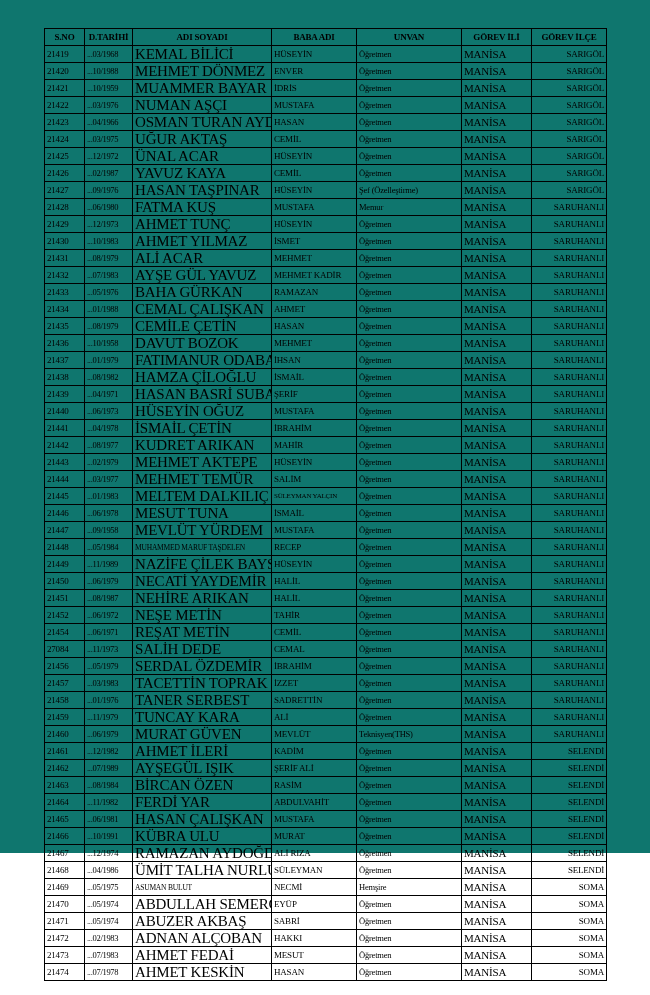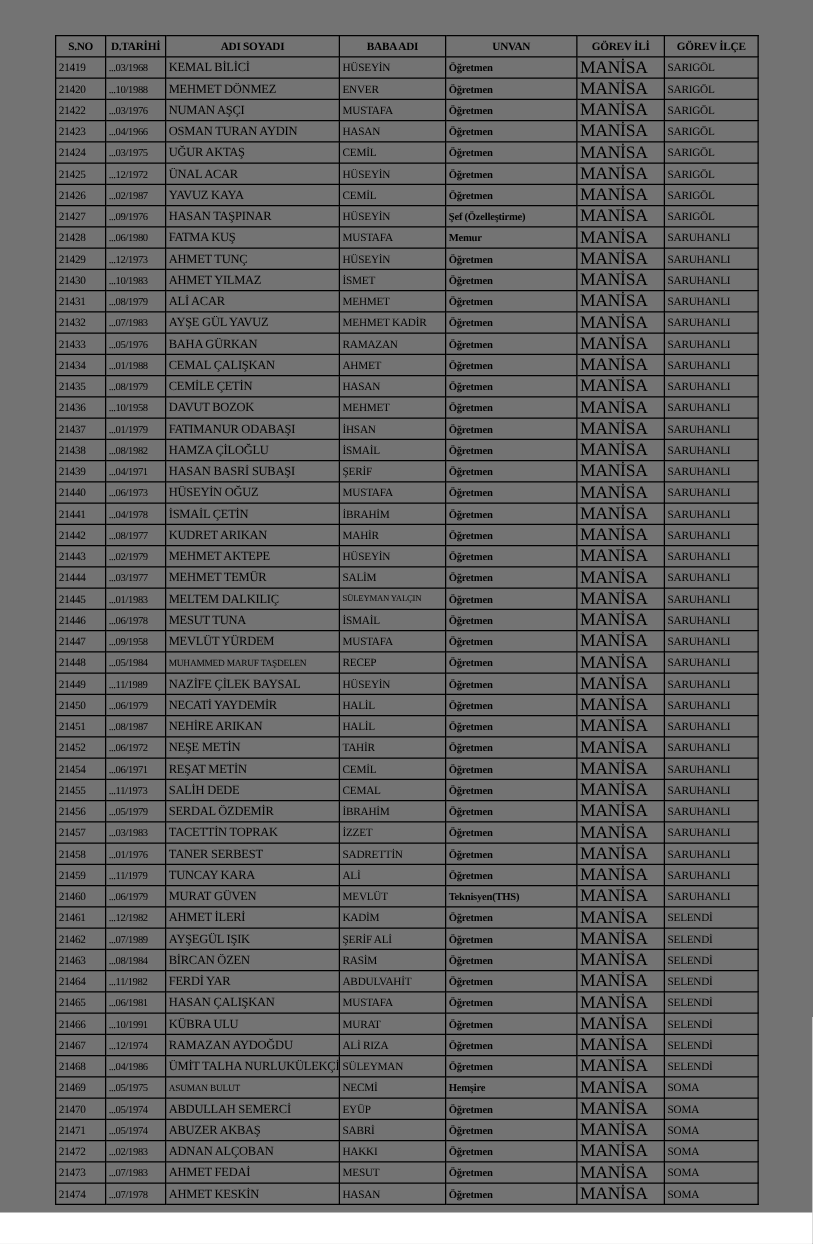--- a/index.html
+++ b/index.html
@@ -10,22 +10,22 @@
   body {
     width: 650px;
     height: 995px;
     font-family: "Liberation Serif", serif;
     color: #000000;
     overflow: hidden;
   }
   .page {
     position: relative;
     width: 650px;
-    height: 970px;
-    background: #737373;
+    height: 853px;
+    background: #0f766e;
   }
   table.records {
     position: absolute;
     left: 44px;
     top: 28px;
     width: 562px;
     border-collapse: collapse;
     table-layout: fixed;
     font-size: 9px;
   }
@@ -49,25 +49,25 @@
   col.c-sno   { width: 40px; }
   col.c-dt    { width: 48px; }
   col.c-ad    { width: 139px; }
   col.c-baba  { width: 85px; }
   col.c-unvan { width: 105px; }
   col.c-il    { width: 70px; }
   col.c-ilce  { width: 75px; }
 
   td.sno    { font-size: 9px; letter-spacing: -0.2px; }
   td.dt     { font-size: 8.5px; letter-spacing: -0.3px; margin-left: 31px; }
-  td.ad     { font-size: 10px; letter-spacing: -0.2px; }
+  td.ad     { font-size: 15px; letter-spacing: -0.2px; }
   td.baba   { font-size: 9px; letter-spacing: -0.2px; }
-  td.unvan  { font-size: 8.5px; letter-spacing: -0.2px; font-weight: bold; }
-  td.il     { font-size: 14px; letter-spacing: -0.2px; }
-  td.ilce   { font-size: 9px; letter-spacing: -0.2px; }
+  td.unvan  { font-size: 8.5px; letter-spacing: -0.2px; }
+  td.il     { font-size: 11px; letter-spacing: -0.2px; }
+  td.ilce   { font-size: 9px; letter-spacing: -0.2px; text-align: right; }
 
   td.ad.small   { font-size: 7.5px; }
   td.baba.small { font-size: 7px; }
 </style>
 </head>
 <body>
 
 <div class="page">
   <table class="records">
     <colgroup>
@@ -103,20 +103,29 @@
         <tr>
           <td class="sno">21420</td>
           <td class="dt">...10/1988</td>
           <td class="ad">MEHMET DÖNMEZ</td>
           <td class="baba">ENVER</td>
           <td class="unvan">Öğretmen</td>
           <td class="il">MANİSA</td>
           <td class="ilce">SARIGÖL</td>
         </tr>
         <tr>
+          <td class="sno">21421</td>
+          <td class="dt">...10/1959</td>
+          <td class="ad">MUAMMER BAYAR</td>
+          <td class="baba">İDRİS</td>
+          <td class="unvan">Öğretmen</td>
+          <td class="il">MANİSA</td>
+          <td class="ilce">SARIGÖL</td>
+        </tr>
+        <tr>
           <td class="sno">21422</td>
           <td class="dt">...03/1976</td>
           <td class="ad">NUMAN AŞÇI</td>
           <td class="baba">MUSTAFA</td>
           <td class="unvan">Öğretmen</td>
           <td class="il">MANİSA</td>
           <td class="ilce">SARIGÖL</td>
         </tr>
         <tr>
           <td class="sno">21423</td>
@@ -391,21 +400,21 @@
         <tr>
           <td class="sno">21454</td>
           <td class="dt">...06/1971</td>
           <td class="ad">REŞAT METİN</td>
           <td class="baba">CEMİL</td>
           <td class="unvan">Öğretmen</td>
           <td class="il">MANİSA</td>
           <td class="ilce">SARUHANLI</td>
         </tr>
         <tr>
-          <td class="sno">21455</td>
+          <td class="sno">27084</td>
           <td class="dt">...11/1973</td>
           <td class="ad">SALİH DEDE</td>
           <td class="baba">CEMAL</td>
           <td class="unvan">Öğretmen</td>
           <td class="il">MANİSA</td>
           <td class="ilce">SARUHANLI</td>
         </tr>
         <tr>
           <td class="sno">21456</td>
           <td class="dt">...05/1979</td>

